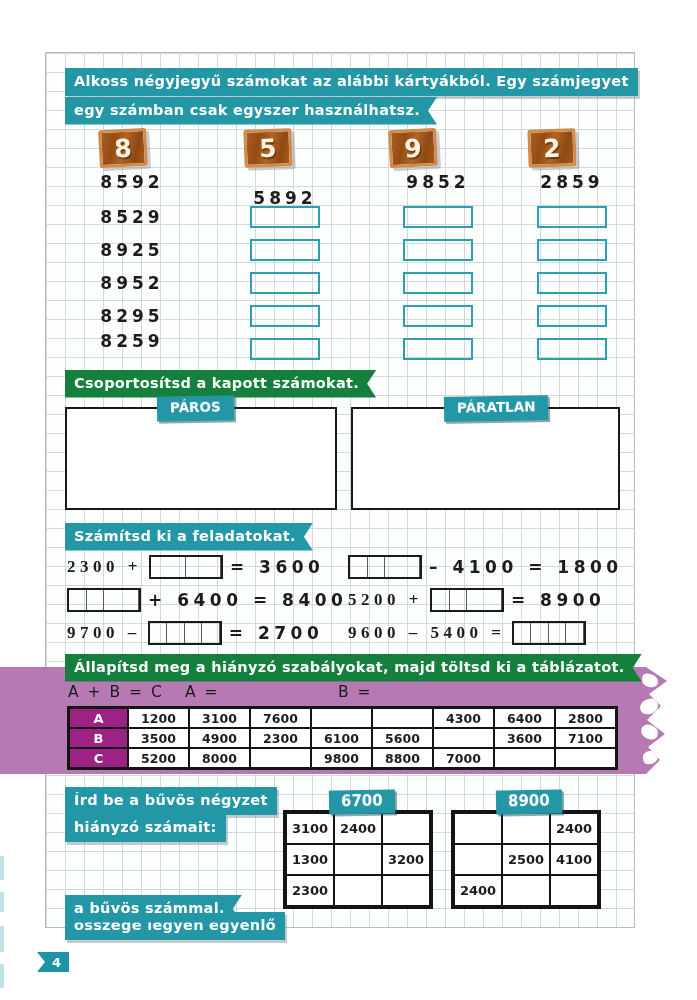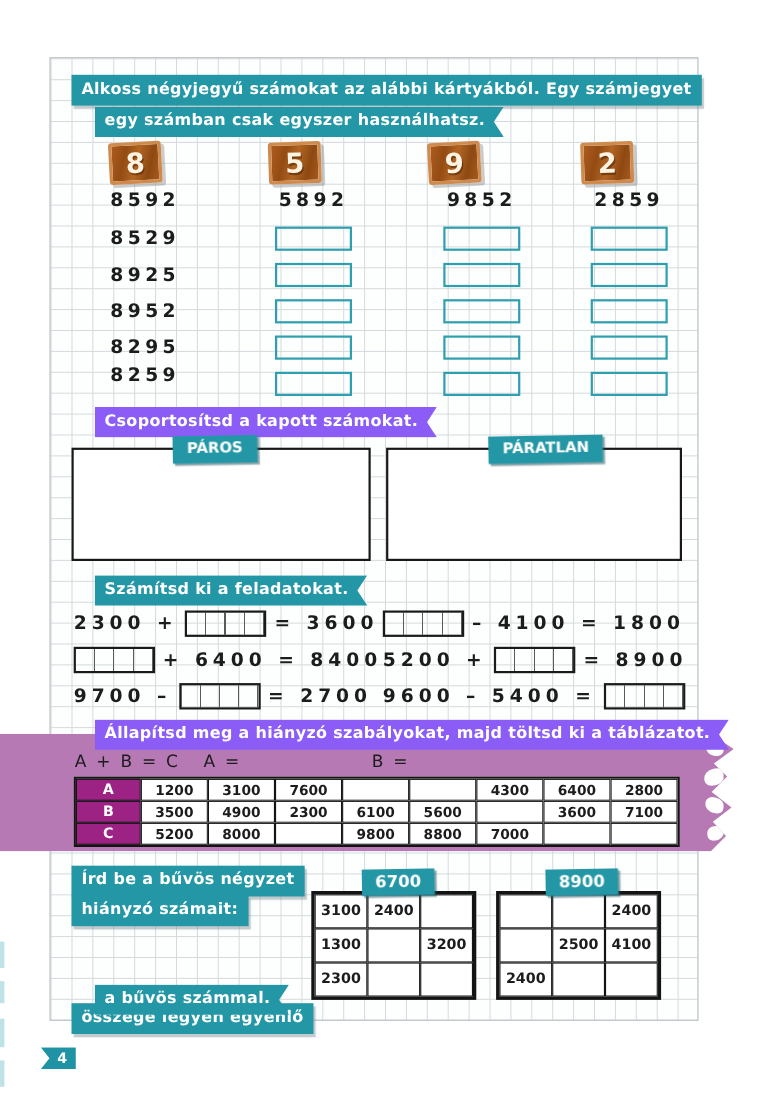--- a/index.html
+++ b/index.html
@@ -17,23 +17,23 @@
       linear-gradient(to bottom, #d4dadb 1px, transparent 1px);
     background-size:19px 19px;
   }
   .edge-mark { position:absolute; left:0; width:4px; background:#bfe2e6; }
 
   .banner {
     position:absolute; z-index:3; background:#2497a7; color:#fff; font-weight:bold;
     font-size:14.5px; line-height:1; padding:6px 9px 7px; white-space:nowrap;
     letter-spacing:.3px; filter:drop-shadow(2.5px 3px 0 rgba(122,139,145,.45));
   }
-  .banner.dark { background:#8b5cf6; }
+  .banner.dark { background:#15803d; }
   .banner.notch { padding-right:17px;
-    clip-path:polygon(0 0,100% 0,calc(100% - 9px) 50%,100% 100%,0 100%);margin-left:21px; }
+    clip-path:polygon(0 0,100% 0,calc(100% - 9px) 50%,100% 100%,0 100%); }
   .tag {
     position:absolute; z-index:4; background:#2497a7; color:#fff; font-weight:bold;
     font-size:13.5px; line-height:1; padding:5px 13px 6px; white-space:nowrap;
     filter:drop-shadow(2px 2.5px 0 rgba(29,78,90,.5)); transform:rotate(-1deg);
   }
   .tag.big { font-size:15px; padding:4px 12px 5px; }
 
   .card {
     position:absolute; z-index:2; width:48px; height:38px; border-radius:3px;
     border:3px solid #cf8b4e;
@@ -47,21 +47,21 @@
   .num {
     position:absolute; z-index:2; width:70px; text-align:center; font-size:17px;
     font-weight:bold; letter-spacing:4px; line-height:24px; color:#1c1c1c;
   }
   .tbox { position:absolute; z-index:2; width:70px; height:22px; border:2px solid #2d9fae; background:transparent; }
 
   .whitebox { position:absolute; z-index:2; background:#fff; border:2px solid #181818; }
 
   .eq { position:absolute; z-index:2; display:flex; align-items:center; height:26px; }
   .eqtext { font-size:17px; font-weight:bold; letter-spacing:4.5px; white-space:nowrap; }
-  .eq .pre:not(:empty) { margin-right:7px; }
+  .eq .pre:not(:empty) { margin-right:7px;font-family:Liberation Serif, serif; }
   .eq .post:not(:empty) { margin-left:7px; }
   .eqbox {
     width:74px; height:24px; border:2px solid #1a1a1a; background:
       repeating-linear-gradient(to right, transparent 0 16.5px, #5a5a5a 16.5px 17.5px);
   }
 
   .purple-band {
     position:absolute; z-index:1; left:0; top:667px; width:667px; height:107px;
     background:#b679b4;
     clip-path:polygon(0 0,646px 0,667px 14px,649px 27px,661px 39px,647px 53px,665px 67px,648px 80px,660px 93px,646px 107px,0 107px);
@@ -120,21 +120,21 @@
   <div class="card" style="left:389px;top:129px;transform:rotate(-3deg)">9</div>
   <div class="card" style="left:528px;top:129px;transform:rotate(-2deg)">2</div>
 
   <span class="num" style="left:97px;top:170px">8592</span>
   <span class="num" style="left:97px;top:205px">8529</span>
   <span class="num" style="left:97px;top:238px">8925</span>
   <span class="num" style="left:97px;top:271px">8952</span>
   <span class="num" style="left:97px;top:304px">8295</span>
   <span class="num" style="left:97px;top:329px">8259</span>
 
-  <span class="num" style="left:250px;top:170px">5892</span>
+  <span class="num" style="left:250px;top:186px">5892</span>
   <div class="tbox" style="left:250px;top:206px"></div>
   <div class="tbox" style="left:250px;top:239px"></div>
   <div class="tbox" style="left:250px;top:272px"></div>
   <div class="tbox" style="left:250px;top:305px"></div>
   <div class="tbox" style="left:250px;top:338px"></div>
 
   <span class="num" style="left:403px;top:170px">9852</span>
   <div class="tbox" style="left:403px;top:206px"></div>
   <div class="tbox" style="left:403px;top:239px"></div>
   <div class="tbox" style="left:403px;top:272px"></div>

